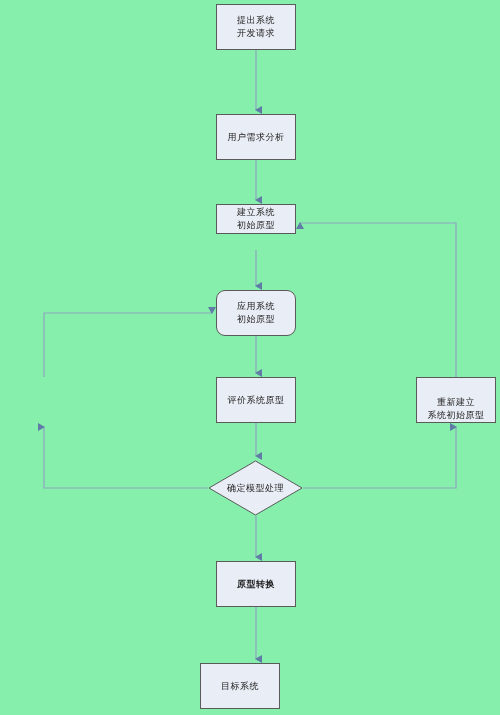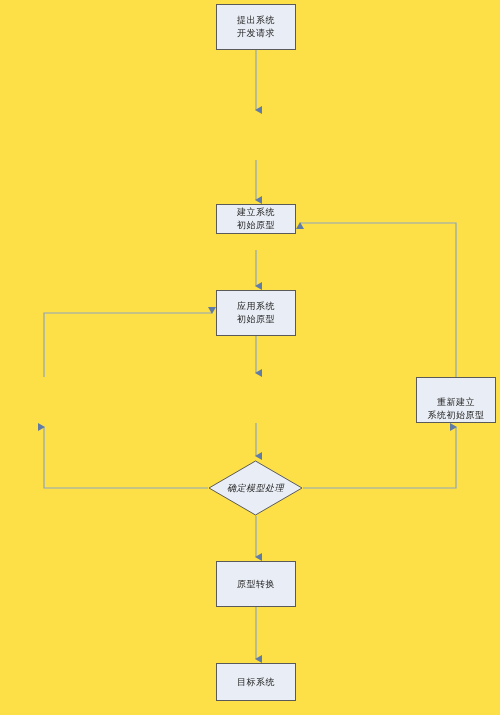--- a/index.html
+++ b/index.html
@@ -10,21 +10,21 @@
   body {
     width: 500px;
     height: 715px;
     font-family: "DejaVu Sans", "Liberation Sans", sans-serif;
     overflow: hidden;
   }
   #canvas {
     position: relative;
     width: 500px;
     height: 715px;
-    background: #fde047;
+    background: #86efac;
   }
   #edges {
     position: absolute;
     left: 0;
     top: 0;
     width: 500px;
     height: 715px;
   }
   .node {
     position: absolute;
@@ -53,21 +53,20 @@
   .decision-shape {
     position: absolute;
     left: 0;
     top: 0;
     width: 100%;
     height: 100%;
   }
   .decision .node-label {
     position: relative;
     z-index: 2;
-    font-style: italic;
   }
 </style>
 </head>
 <body>
 
 <div id="canvas">
 
   <svg id="edges" viewBox="0 0 500 715" xmlns="http://www.w3.org/2000/svg">
     <defs>
       <marker id="arrow-down" markerWidth="8" markerHeight="8" refX="4" refY="6" orient="auto" markerUnits="userSpaceOnUse">
@@ -96,46 +95,52 @@
         <path d="M303,488 L456,488 L456,427" fill="none" stroke="#8ea4c0" stroke-width="1.2" marker-end="url(#arrow-up)"></path>
         <path d="M456,377 L456,223 L300,223" fill="none" stroke="#8ea4c0" stroke-width="1.2" marker-end="url(#arrow-left)"></path>
       </g>
   </svg>
 
   <div class="node process" style="left: 216px; top: 4px; width: 80px; height: 46px;">
     <span class="node-label">提出系统
 开发请求</span>
   </div>
 
+  <div class="node process" style="left: 216px; top: 114px; width: 80px; height: 46px;">
+    <span class="node-label">用户需求分析</span>
+  </div>
 
   <div class="node process" style="left: 216px; top: 204px; width: 80px; height: 30px;">
     <span class="node-label">建立系统
 初始原型</span>
   </div>
 
-  <div class="node process" style="left: 216px; top: 290px; width: 80px; height: 46px;">
+  <div class="node process" style="left: 216px; top: 290px; width: 80px; height: 46px; border-radius: 9px;">
     <span class="node-label">应用系统
 初始原型</span>
   </div>
 
 
+  <div class="node process" style="left: 216px; top: 377px; width: 80px; height: 46px;">
+    <span class="node-label">评价系统原型</span>
+  </div>
 
   <div class="node process" style="left: 416px; top: 377px; width: 80px; height: 46px; align-items: flex-end;">
     <span class="node-label">重新建立
 系统初始原型</span>
   </div>
 
   <div class="node decision" style="left: 208px; top: 460px; width: 95px; height: 56px;">
     <svg class="decision-shape" viewBox="0 0 95 56" preserveAspectRatio="none" xmlns="http://www.w3.org/2000/svg">
       <polygon points="47.5,1 94,28 47.5,55 1,28" fill="#e9edf5" stroke="#5a5a5a" stroke-width="1"></polygon>
     </svg>
     <span class="node-label">确定模型处理</span>
   </div>
 
-  <div class="node process" style="left: 216px; top: 561px; width: 80px; height: 46px;">
+  <div class="node process" style="left: 216px; top: 561px; width: 80px; height: 46px; font-weight: bold;">
     <span class="node-label">原型转换</span>
   </div>
 
-  <div class="node process" style="left: 216px; top: 663px; width: 80px; height: 38px;">
+  <div class="node process" style="left: 200px; top: 663px; width: 80px; height: 46px;">
     <span class="node-label">目标系统</span>
   </div>
 
 </div>
 
 </body></html>

